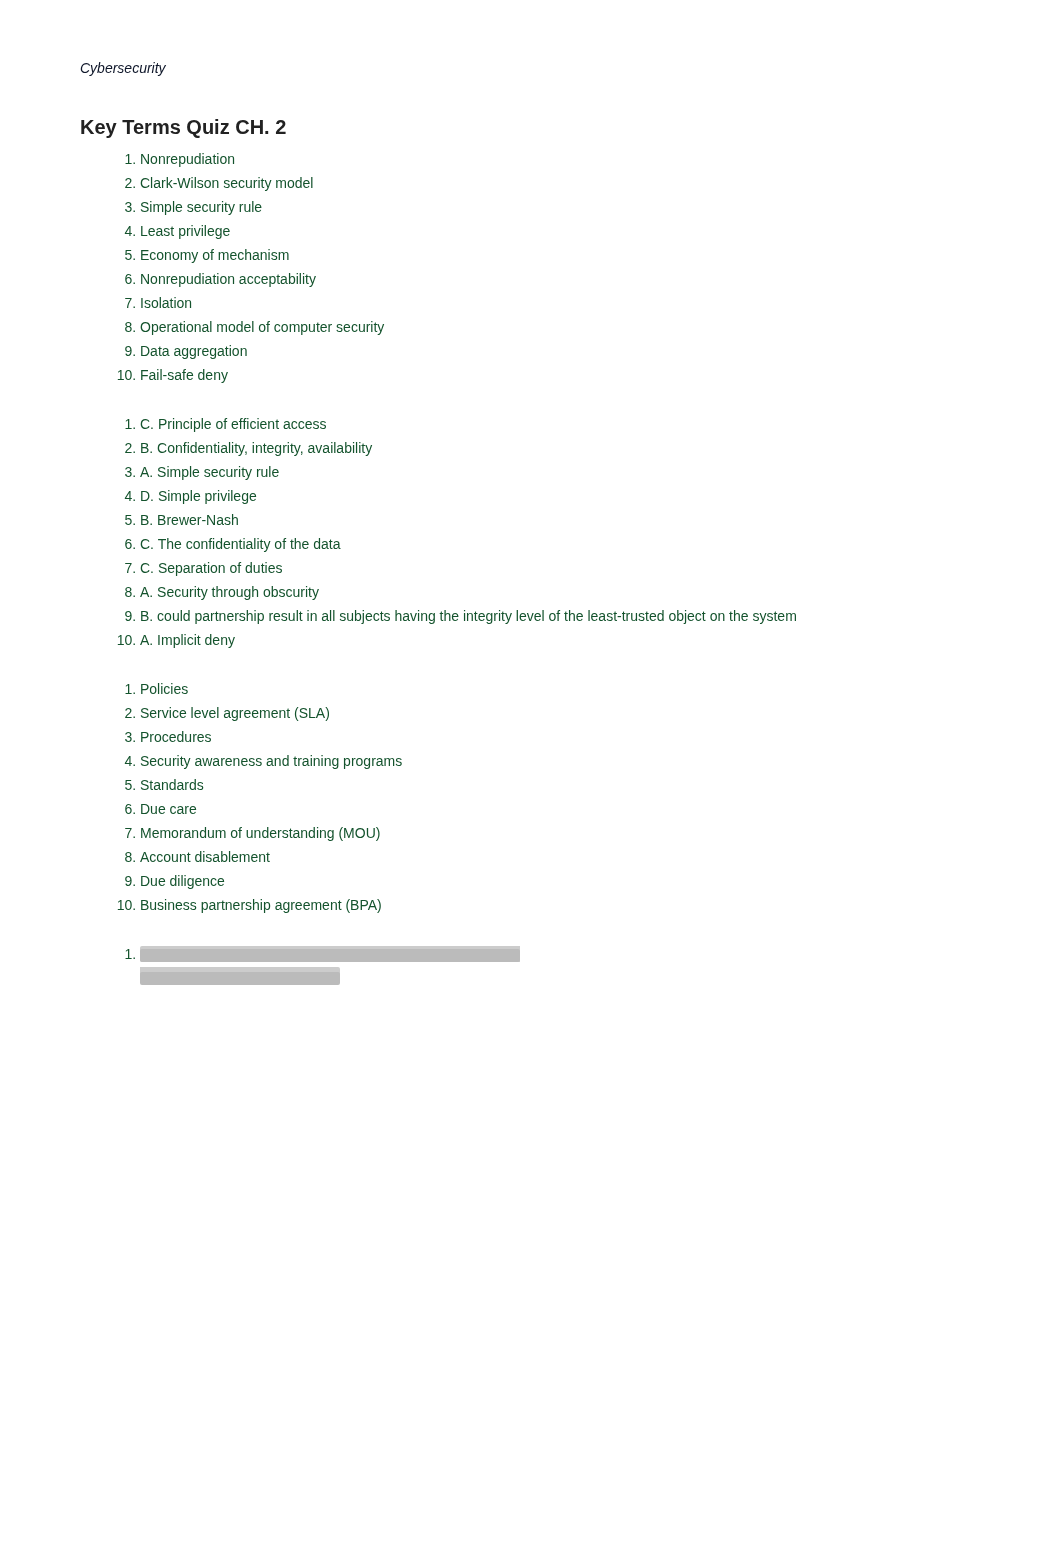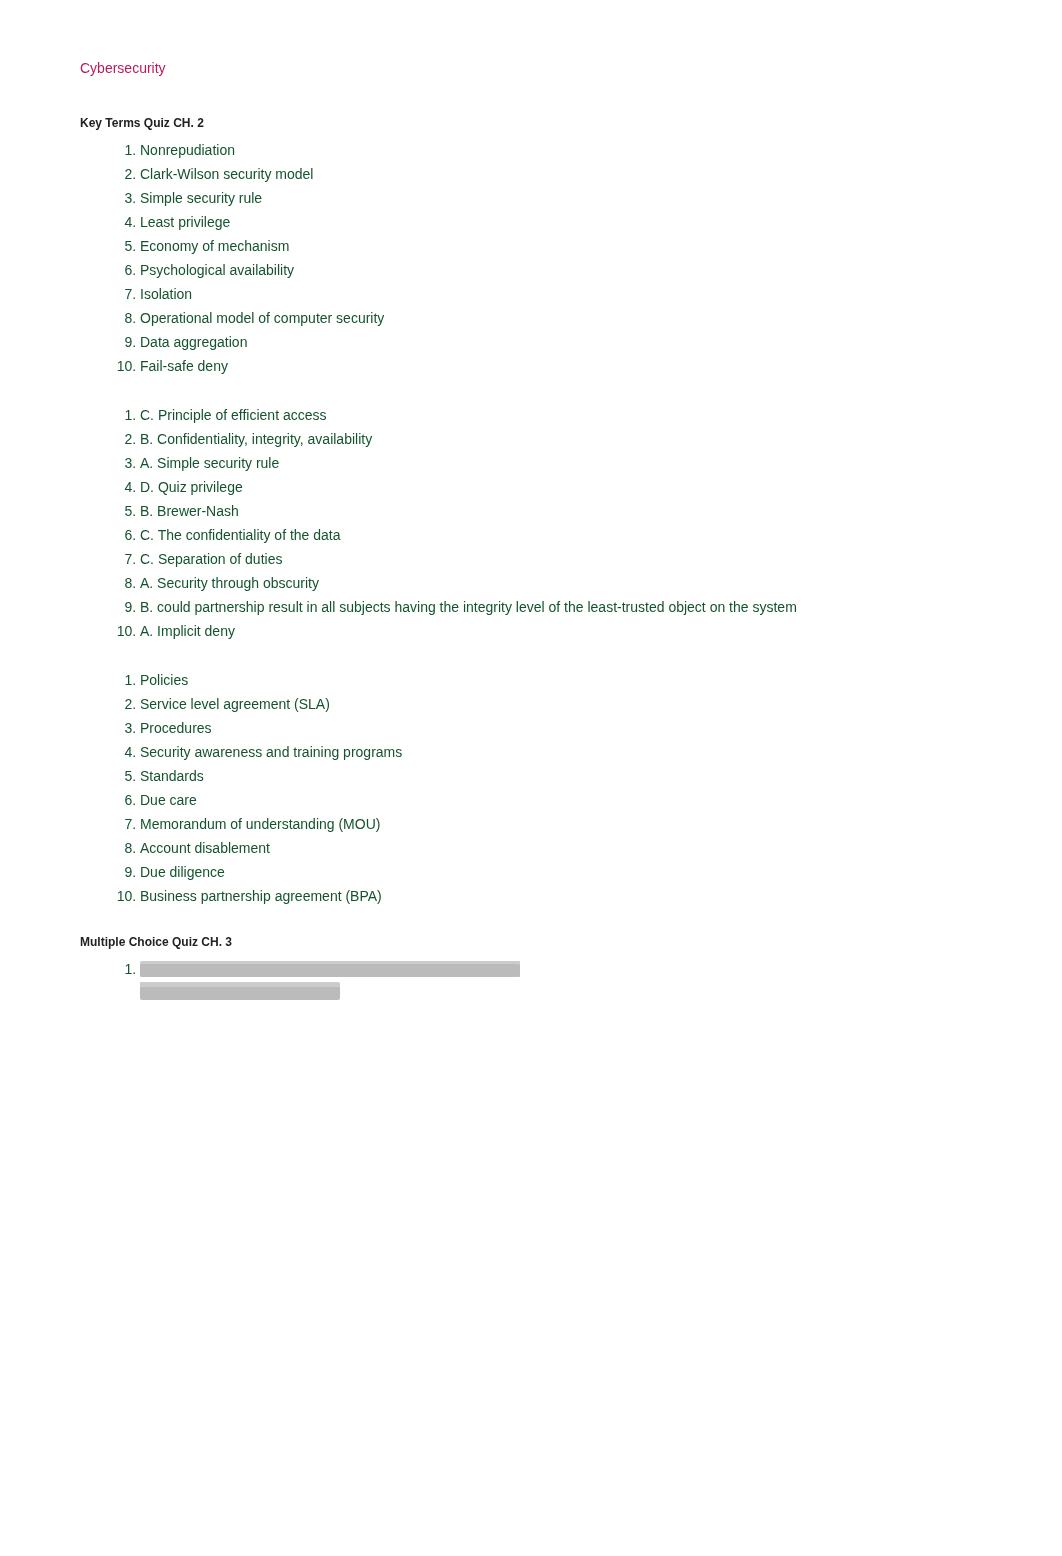--- a/index.html
+++ b/index.html
@@ -17,36 +17,37 @@
       min-height: 1556px;
       padding: 60px 80px;
     }
 
     .page-header {
       margin-bottom: 40px;
     }
 
     .course-title {
       font-size: 14px;
-      color: #be185d;
+      color: #0f172a;
       margin-bottom: 6px;
+      font-style: italic;
     }
 
     .hw-title {
       font-size: 14px;
       color: #222;
       margin-bottom: 0;
     }
 
     .section {
       margin-bottom: 28px;
     }
 
     .section-heading {
-      font-size: 12px;
+      font-size: 20px;
       font-weight: bold;
       color: #222;
       margin-bottom: 10px;
     }
 
     ol {
       padding-left: 60px;
       list-style-type: decimal;
     }
 
@@ -81,34 +82,34 @@
 </div>
 
 <div class="section">
   <div class="section-heading">Key Terms Quiz CH. 2</div>
   <ol>
     <li>Nonrepudiation</li>
     <li>Clark-Wilson security model</li>
     <li>Simple security rule</li>
     <li>Least privilege</li>
     <li>Economy of mechanism</li>
-    <li>Psychological availability</li>
+    <li>Nonrepudiation acceptability</li>
     <li>Isolation</li>
     <li>Operational model of computer security</li>
     <li>Data aggregation</li>
     <li>Fail-safe deny</li>
   </ol>
 </div>
 
 <div class="section">
   <ol>
     <li>C. Principle of efficient access</li>
     <li>B. Confidentiality, integrity, availability</li>
     <li>A. Simple security rule</li>
-    <li>D. Quiz privilege</li>
+    <li>D. Simple privilege</li>
     <li>B. Brewer-Nash</li>
     <li>C. The confidentiality of the data</li>
     <li>C. Separation of duties</li>
     <li>A. Security through obscurity</li>
     <li>B. could partnership result in all subjects having the integrity level of the least-trusted object on the system</li>
     <li>A. Implicit deny</li>
   </ol>
 </div>
 
 <div class="section">
@@ -120,21 +121,20 @@
     <li>Standards</li>
     <li>Due care</li>
     <li>Memorandum of understanding (MOU)</li>
     <li>Account disablement</li>
     <li>Due diligence</li>
     <li>Business partnership agreement (BPA)</li>
   </ol>
 </div>
 
 <div class="section">
-  <div class="section-heading">Multiple Choice Quiz CH. 3</div>
   <ol>
     <li>
       <span class="redacted">
         <span class="redacted-line" style="width:380px; background:#bbb;"></span>
         <br>
         <span class="redacted-line" style="width:200px; background:#bbb; margin-top:4px;"></span>
       </span>
     </li>
   </ol>
 </div>

